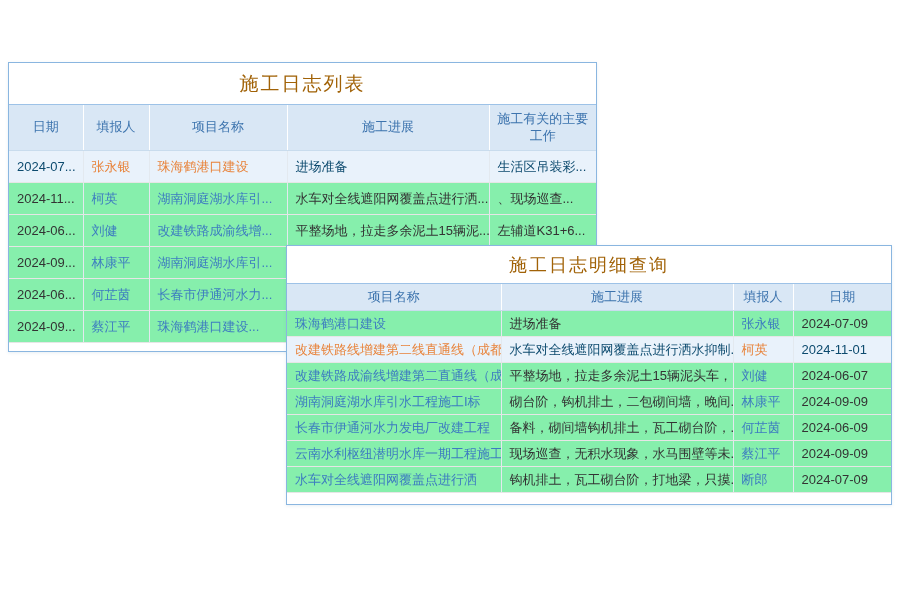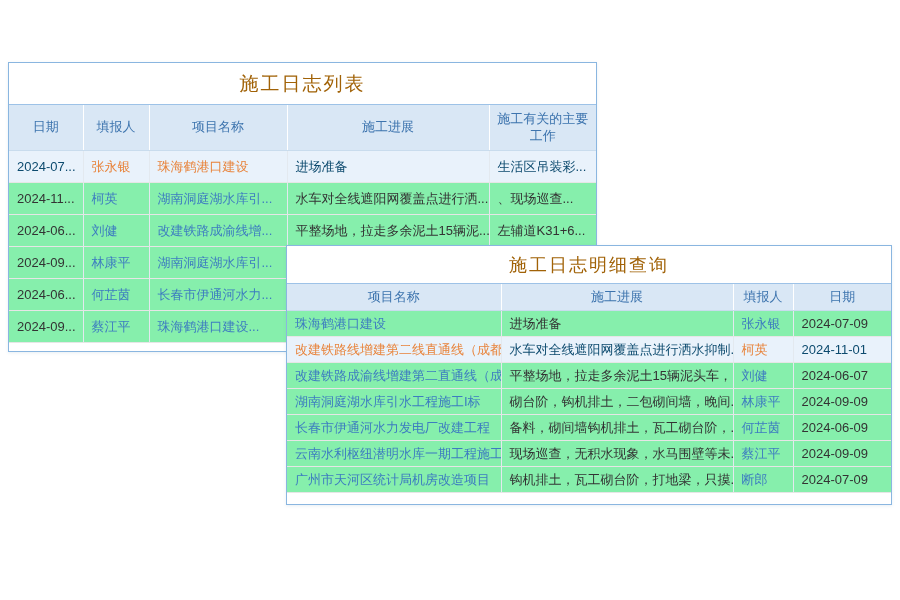--- a/index.html
+++ b/index.html
@@ -176,21 +176,21 @@
           <td class="c-center link">何芷茵</td>
           <td class="c-center">2024-06-09</td>
         </tr>
         <tr>
           <td class="c-left link">云南水利枢纽潜明水库一期工程施工I标</td>
           <td class="c-left">现场巡查，无积水现象，水马围壁等未...</td>
           <td class="c-center link">蔡江平</td>
           <td class="c-center">2024-09-09</td>
         </tr>
         <tr>
-          <td class="c-left link">广州市天河区统计局机房改造项目</td>
+          <td class="c-left link">水车对全线遮阳网覆盖点进行洒</td>
           <td class="c-left">钩机排土，瓦工砌台阶，打地梁，只摸...</td>
           <td class="c-center link">断郎</td>
           <td class="c-center">2024-07-09</td>
         </tr>
       </tbody>
     </table>
   </div>
 
 </div>
 

